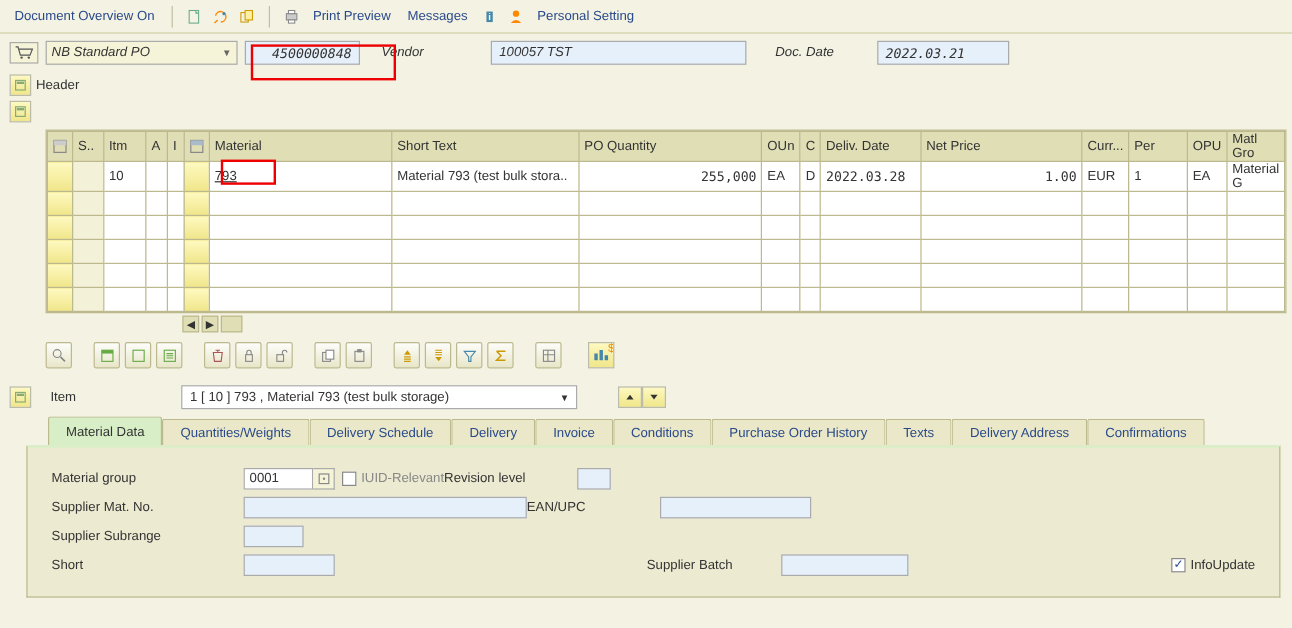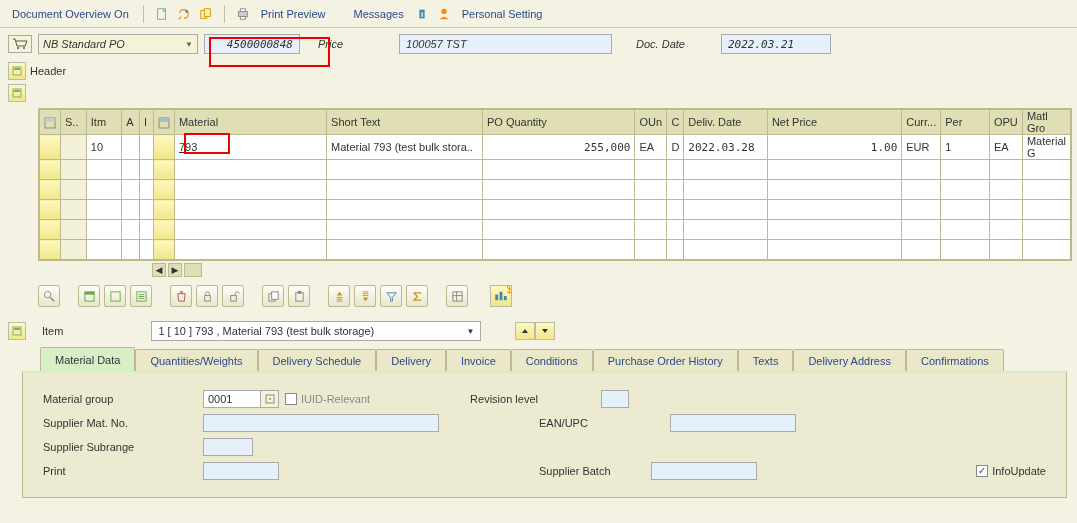--- a/index.html
+++ b/index.html
@@ -69,21 +69,21 @@
 .tab.active { background: #d7eec6; color: #333; height: 24px; z-index: 2; }
 
 
 .tab-content { margin: 0 10px 0 22px; background: #ecead0; border: 1px solid #bcb98f; border-top: 2px solid #d7eec6; padding: 14px 20px; min-height: 120px; }
 .form-row { display: flex; align-items: center; height: 24px; }
 .form-row .flabel { width: 160px; }
 .form-row .finput { height: 18px; background: #fff; border: 1px solid #aaa; padding: 0 4px; display: flex; align-items: center; }
 .form-row .fsel { width: 58px; }
 .form-row .fsel-btn { width: 18px; height: 18px; background: #f5f4d8; border: 1px solid #aaa; border-left: none; display: inline-flex; align-items: center; justify-content: center; cursor: pointer; }
 .form-row .ro { background: #e6f0fa; }
-.form-row .col2 { margin-left: 100px; width: 131px; }
+.form-row .col2 { width: 111px; }
 .checkbox { width: 12px; height: 12px; border: 1px solid #888; display: inline-flex; align-items: center; justify-content: center; background: #fff; margin-right: 4px; }
 .checkbox.checked::after { content: '✓'; font-size: 10px; color: #2a4a8a; line-height: 1; }
 .cb-label { color: #888; }
 .cb-label.active { color: #333; }
 .info-update { display: flex; align-items: center; margin-left: auto; }
 </style>
 </head>
 <body>
 
 
@@ -112,21 +112,21 @@
     </span>
   <span class="sep"></span>
   <span class="tb-icon">
       <svg viewBox="0 0 16 16">
         <rect x="3" y="5" width="10" height="6" fill="#ccc" stroke="#888"></rect>
         <rect x="5" y="2" width="6" height="3" fill="#fff" stroke="#888"></rect>
         <rect x="5" y="11" width="6" height="3" fill="#fff" stroke="#888"></rect>
       </svg>
     </span>
   <span class="tb-text">Print Preview</span>
-  <span class="tb-text" style="margin-left:14px">Messages</span>
+  <span class="tb-text" style="">Messages</span>
   <span class="tb-icon">
       <svg viewBox="0 0 16 16">
         <rect x="5" y="3" width="6" height="10" fill="#48a"></rect>
         <text x="8" y="11" text-anchor="middle" fill="#fff" font-size="9" font-family="serif" font-weight="bold">i</text>
       </svg>
     </span>
   <span class="tb-icon">
       <svg viewBox="0 0 16 16">
         <circle cx="8" cy="5" r="3" fill="#f80"></circle>
         <path d="M3 14 Q8 8 13 14 Z" fill="#f80"></path>
@@ -142,21 +142,21 @@
         <path d="M1 1 L3 1 L5 8 L13 8 L15 3 L4 3" fill="none" stroke="#555" stroke-width="1"></path>
         <circle cx="6" cy="10" r="1" fill="#555"></circle>
         <circle cx="12" cy="10" r="1" fill="#555"></circle>
       </svg>
     </span>
   <div class="po-type">
     <span>NB Standard PO</span>
     <span class="dd">▼</span>
   </div>
   <div class="po-number">4500000848</div>
-  <span class="label" style="margin-left:12px;margin-right:50px">Price</span>
+  <span class="label" style="margin-left:12px;margin-right:50px">Vendor</span>
   <div class="vendor-field">100057 TST</div>
   <span class="label" style="margin-left:18px;margin-right:30px">Doc. Date</span>
   <div class="doc-date-field">2022.03.21</div>
 </div>
 <div class="red-box po-num-hl"></div>
 
 
 <div class="header-expand">
   <span class="expand-btn">
       <svg width="10" height="10" viewBox="0 0 10 10">
@@ -496,21 +496,21 @@
     <span class="flabel">Supplier Mat. No.</span>
     <span class="finput ro" style="width:236px"></span>
     <span class="flabel col2">EAN/UPC</span>
     <span class="finput ro" style="width:126px"></span>
   </div>
   <div class="form-row">
     <span class="flabel">Supplier Subrange</span>
     <span class="finput ro" style="width:50px"></span>
   </div>
   <div class="form-row">
-    <span class="flabel">Print</span>
+    <span class="flabel">Short</span>
     <span class="finput ro" style="width:76px"></span>
     <span class="flabel" style="margin-left:260px;width:112px">Supplier Batch</span>
     <span class="finput ro" style="width:106px"></span>
     <span class="info-update">
       <span class="checkbox checked"></span>
       <span class="cb-label active">InfoUpdate</span>
     </span>
   </div>
 </div>
 

